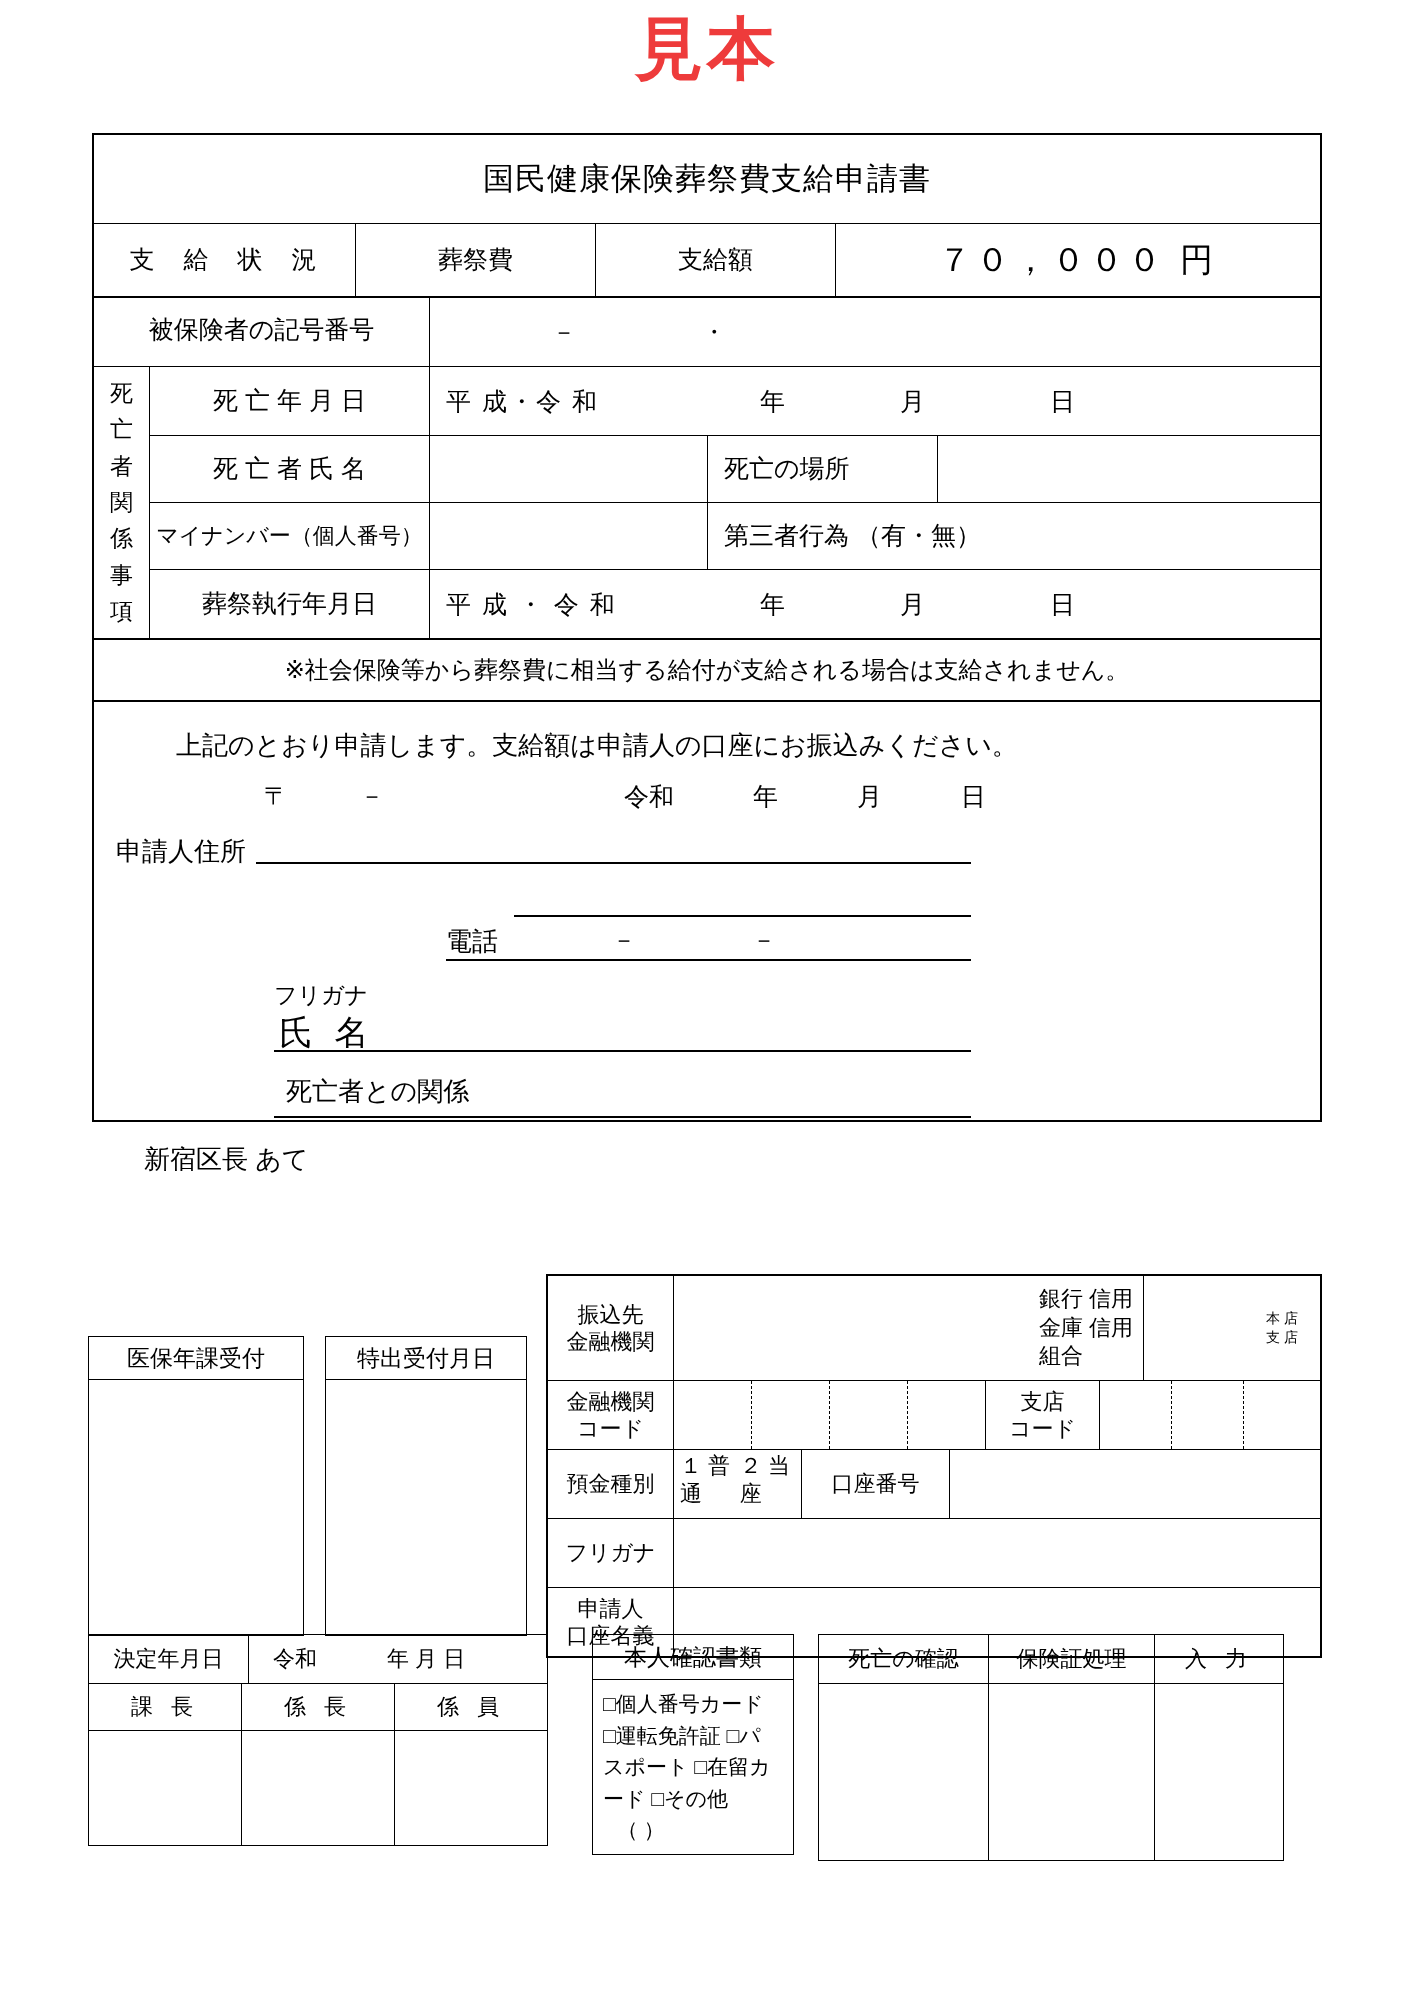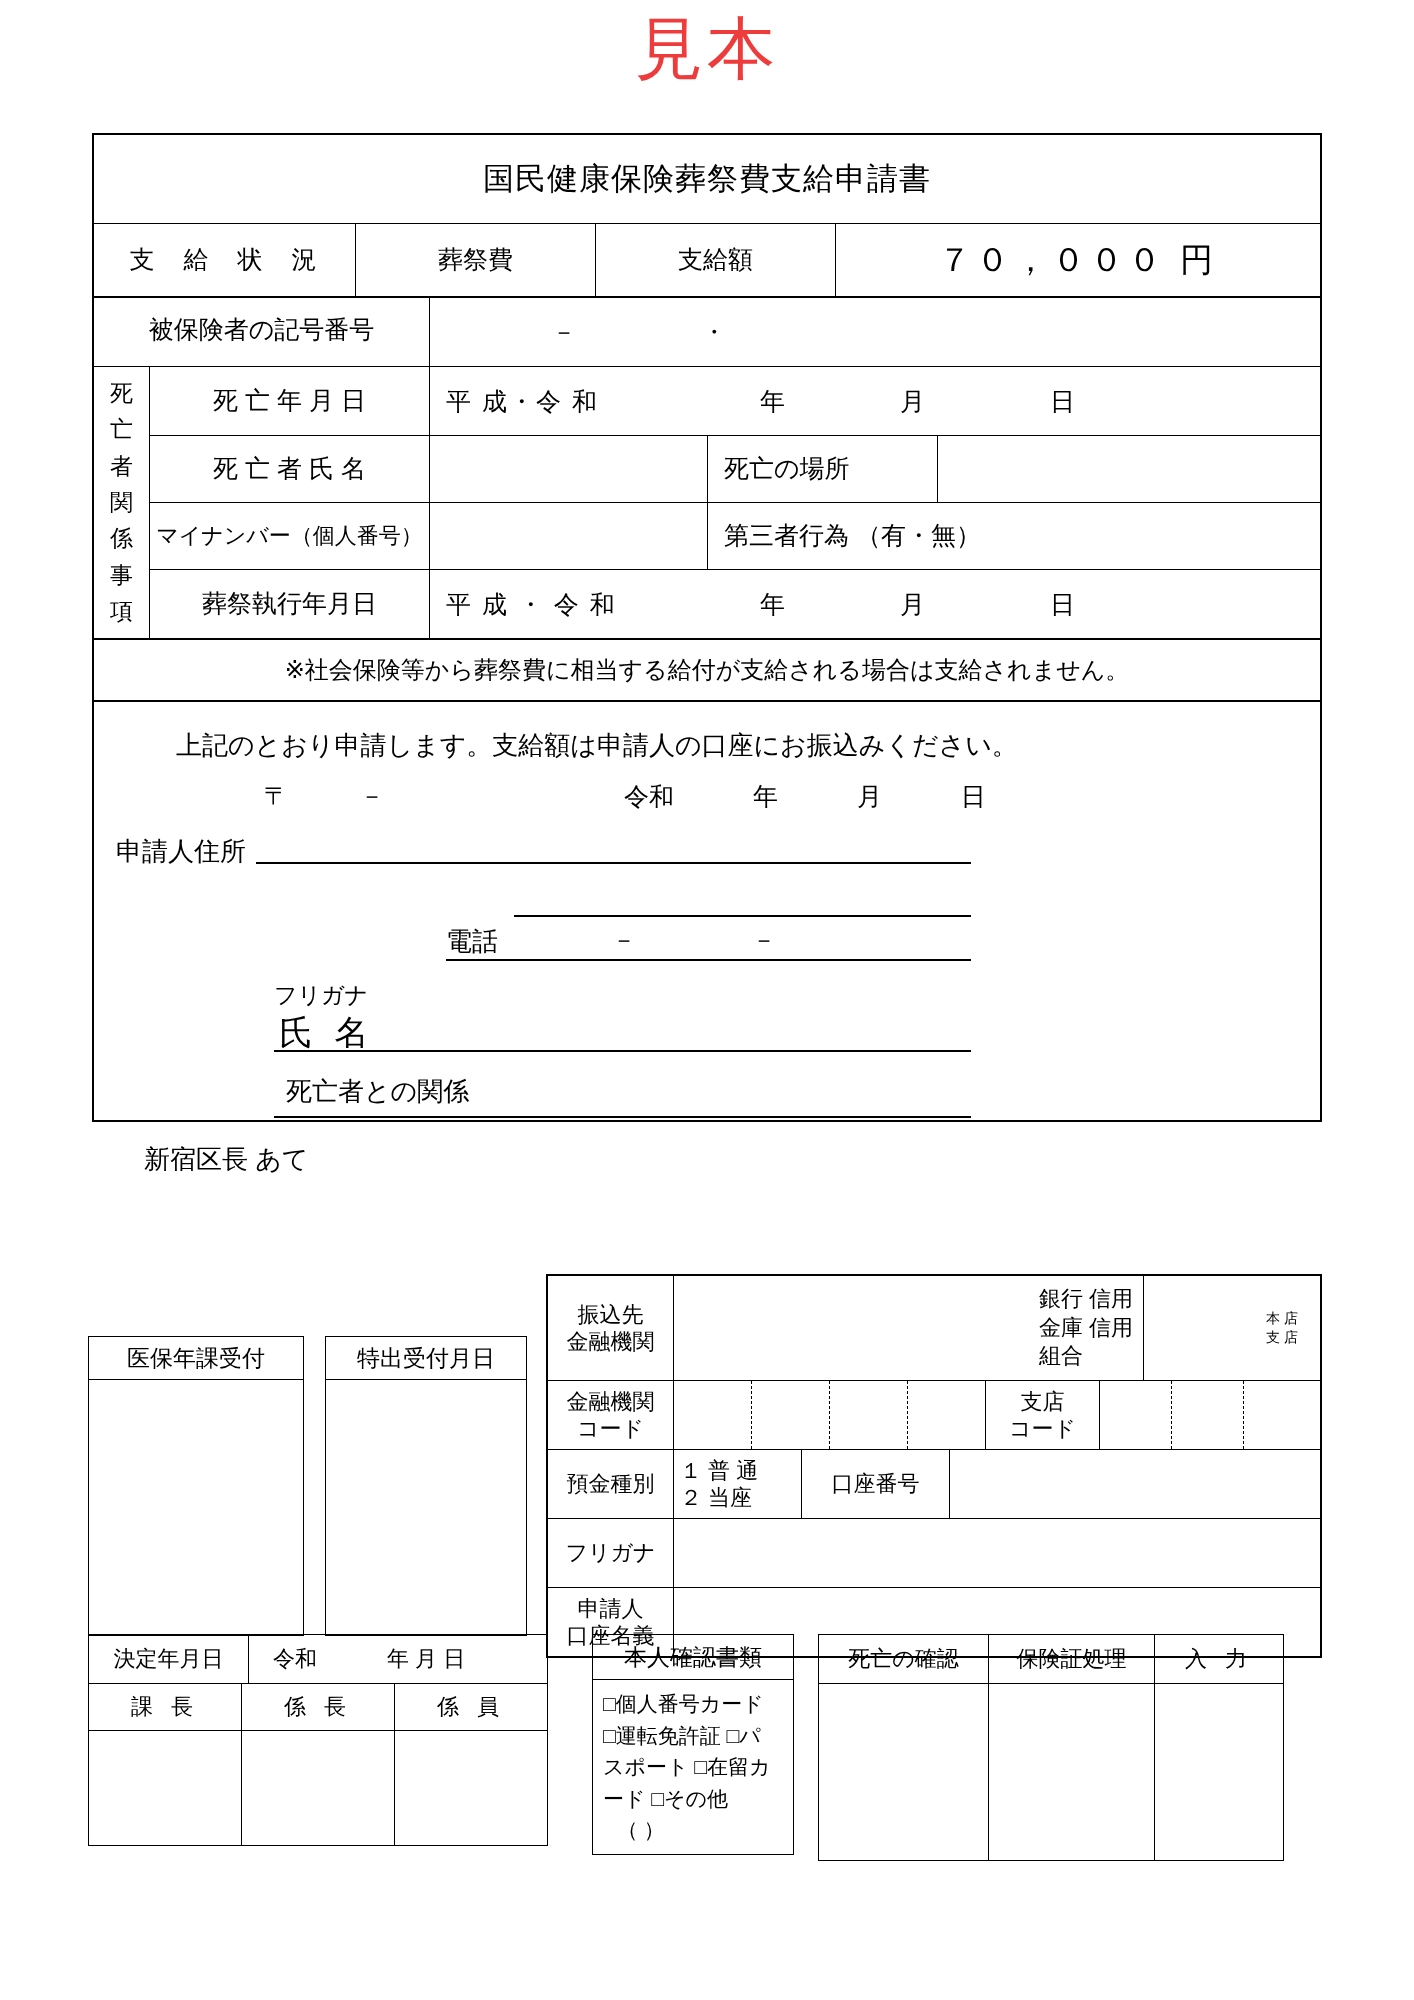--- a/index.html
+++ b/index.html
@@ -23,21 +23,21 @@
   }
 
   
   .sample-stamp {
     position: absolute;
     top: 14px;
     left: 0;
     width: 1414px;
     text-align: center;
     font-size: 68px;
-    font-weight: normal;
+    font-weight: bold;
     color: #ee3b3b;
     letter-spacing: 4px;
     line-height: 1;
   }
 
   
   .main-box {
     position: absolute;
     left: 92px;
     top: 133px;
@@ -420,21 +420,21 @@
         <span>支店</span>
         <span>コード</span>
       </div>
       <div class="bk-cell dashed-r" style="width:72px;"></div>
       <div class="bk-cell dashed-r" style="width:72px;"></div>
       <div class="bk-cell" style="flex:1;"></div>
     </div>
 
     <div class="bk-row b-b" style="height:68px;">
       <div class="bk-lab">預金種別</div>
-      <div class="bk-cell b-r" style="width:128px;flex-direction:column;align-items:flex-start;justify-content:center;line-height:1.25;">
+      <div class="bk-cell b-r" style="width:128px;flex-direction:row;align-items:flex-start;justify-content:center;line-height:1.25;">
         <span>１ 普 通</span>
         <span>２ 当座</span>
       </div>
       <div class="bk-cell b-r" style="width:148px;justify-content:center;">口座番号</div>
       <div class="bk-cell" style="flex:1;"></div>
     </div>
 
     <div class="bk-row b-b" style="height:68px;">
       <div class="bk-lab">フリガナ</div>
       <div class="bk-cell" style="flex:1;"></div>

